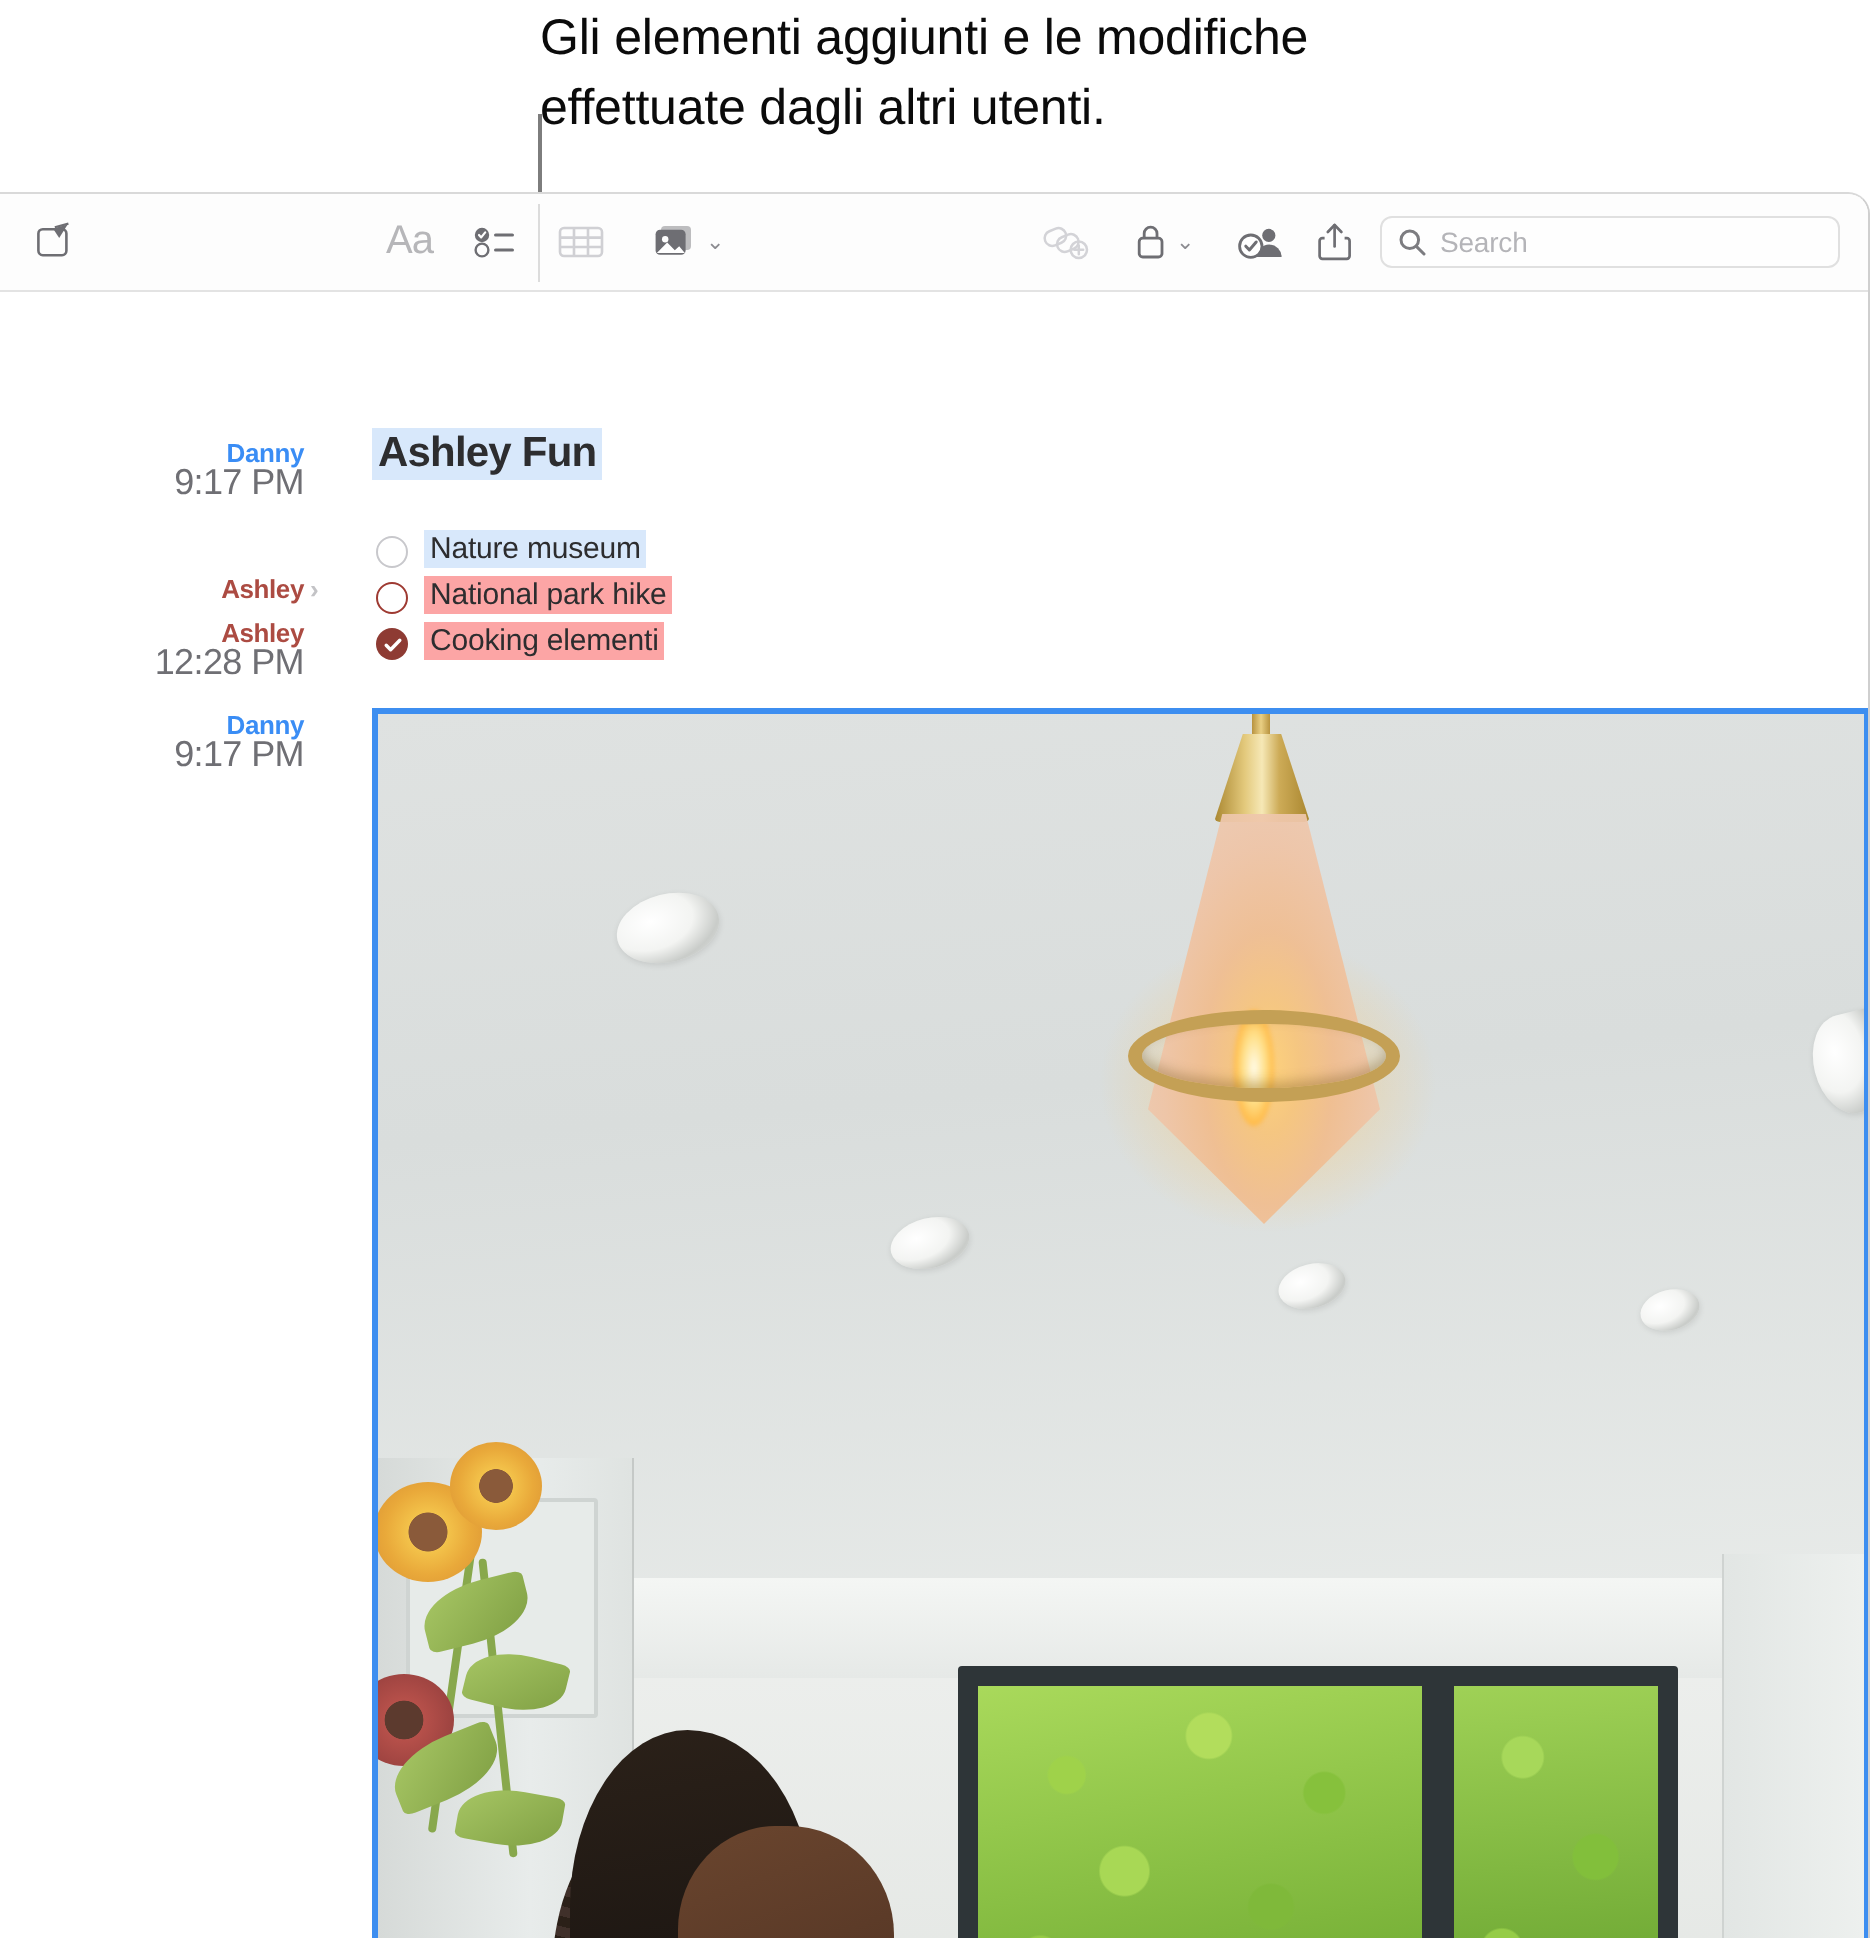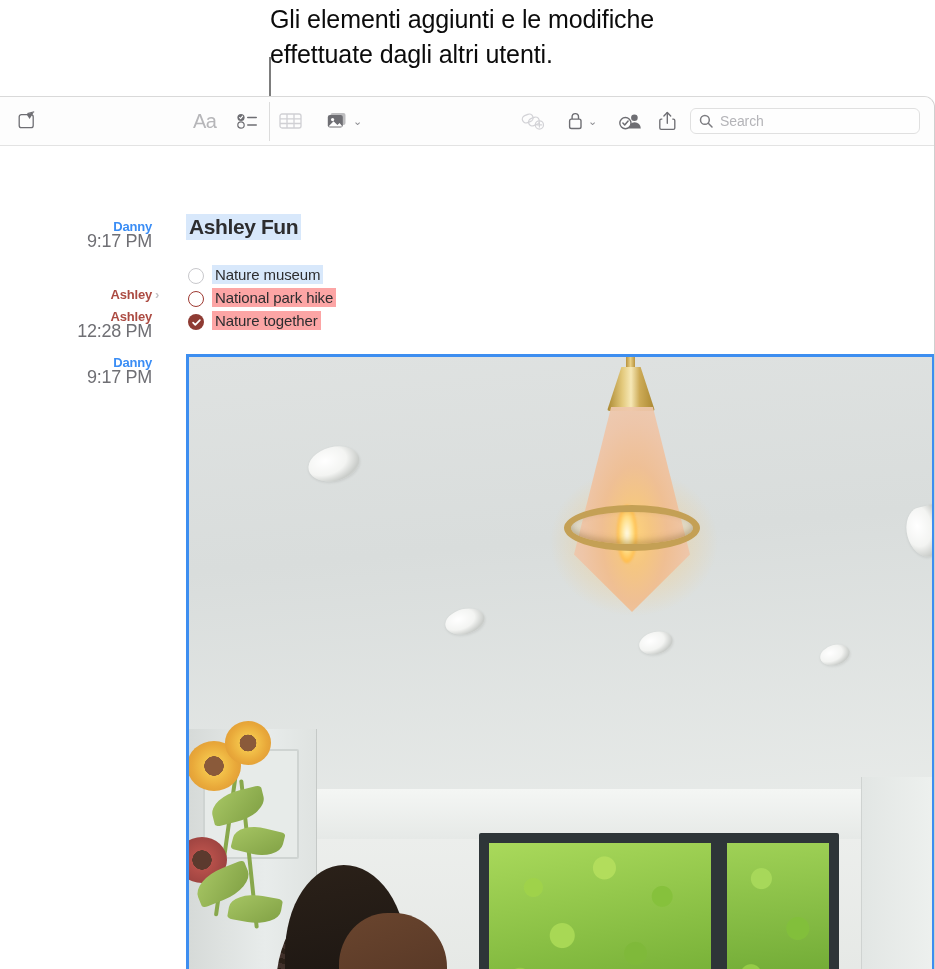--- a/index.html
+++ b/index.html
@@ -462,21 +462,21 @@
       <span class="chk-circle chk-open-red"></span>
       <span class="chk-label hl-pink">National park hike</span>
     </div>
 
     <div class="chk-row" style="top:164px;">
       <span class="chk-circle chk-done">
         <svg width="11" height="11" viewBox="0 0 11 11" fill="none" stroke="#ffffff" stroke-width="1.7">
           <path d="M2.1 5.6 L4.3 7.9 L8.9 3.1" stroke-linecap="round" stroke-linejoin="round"></path>
         </svg>
       </span>
-      <span class="chk-label hl-pink">Nature together</span>
+      <span class="chk-label hl-pink">Cooking elementi</span>
     </div>
 
     <div id="photo-frame">
       <div id="photo">
 
         <div class="layer" id="ceiling"></div>
         <div class="layer" id="wall-lower"></div>
 
         <div class="layer downlight" style="left:119px; top:90px; width:52px; height:34px;"></div>
         <div class="layer downlight" style="left:256px; top:252px; width:40px; height:25px;"></div>

